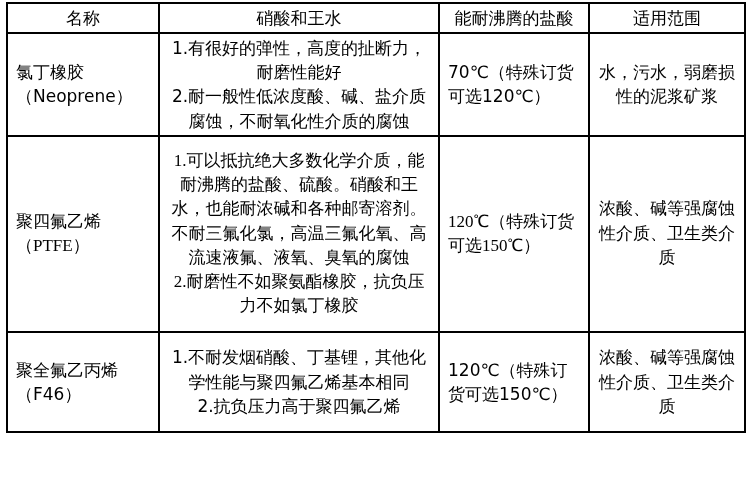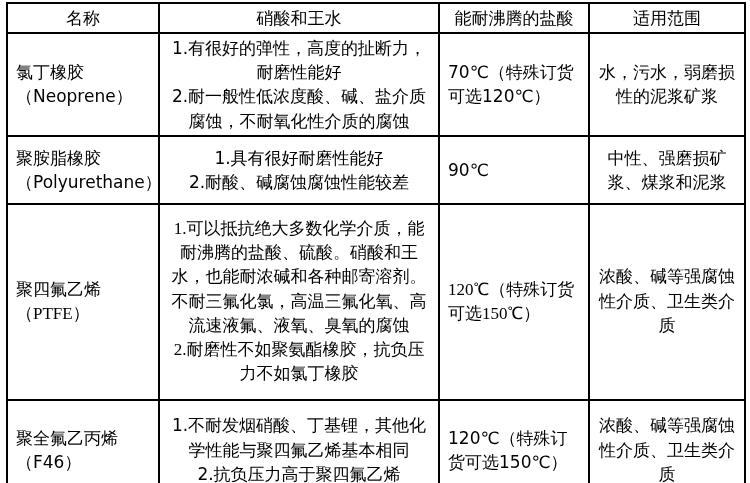--- a/index.html
+++ b/index.html
@@ -86,28 +86,20 @@
     </thead>
     <tbody>
       <tr class="row-neoprene">
         <td class="name">氯丁橡胶
 （Neoprene）</td>
         <td class="perf">1.有很好的弹性，高度的扯断力，耐磨性能好
 2.耐一般性低浓度酸、碱、盐介质腐蚀，不耐氧化性介质的腐蚀</td>
         <td class="temp">70℃（特殊订货可选120℃）</td>
         <td class="scope">水，污水，弱磨损性的泥浆矿浆</td>
       </tr>
-      <tr class="row-pu">
-        <td class="name">聚胺脂橡胶
-（Polyurethane）</td>
-        <td class="perf">1.具有很好耐磨性能好
-2.耐酸、碱腐蚀腐蚀性能较差</td>
-        <td class="temp">90℃</td>
-        <td class="scope">中性、强磨损矿浆、煤浆和泥浆</td>
-      </tr>
       <tr class="row-ptfe">
         <td class="name">聚四氟乙烯
 （PTFE）</td>
         <td class="perf">1.可以抵抗绝大多数化学介质，能耐沸腾的盐酸、硫酸。硝酸和王水，也能耐浓碱和各种邮寄溶剂。不耐三氟化氯，高温三氟化氧、高流速液氟、液氧、臭氧的腐蚀
 2.耐磨性不如聚氨酯橡胶，抗负压力不如氯丁橡胶</td>
         <td class="temp">120℃（特殊订货可选150℃）</td>
         <td class="scope">浓酸、碱等强腐蚀性介质、卫生类介质</td>
       </tr>
       <tr class="row-f46">
         <td class="name">聚全氟乙丙烯

